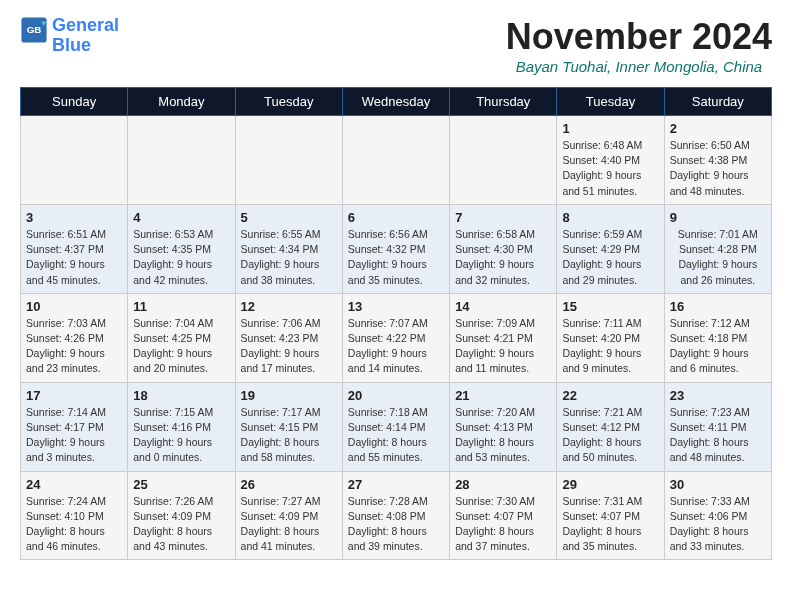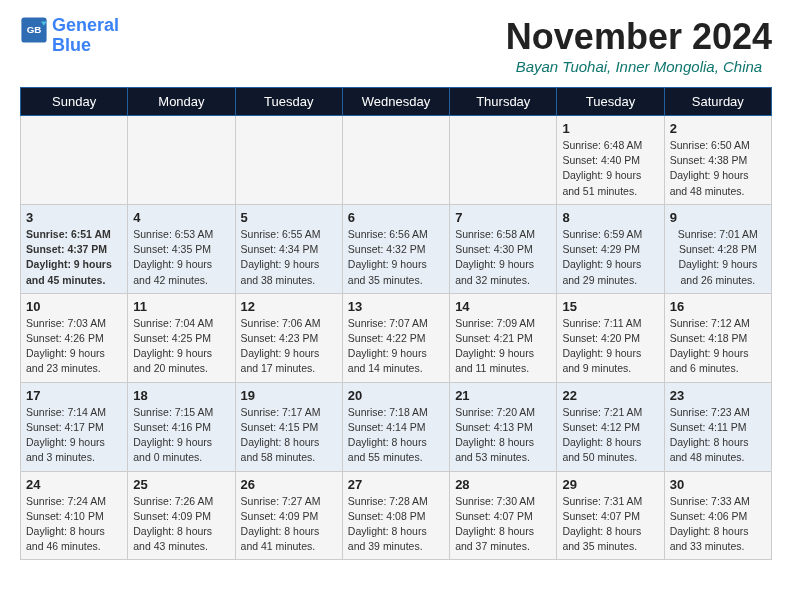--- a/index.html
+++ b/index.html
@@ -144,21 +144,21 @@
           <span class="day-number">2</span>
           <div class="day-info" style="white-space: pre-line;">Sunrise: 6:50 AM
 Sunset: 4:38 PM
 Daylight: 9 hours
 and 48 minutes.</div>
         </td>
       </tr>
       <tr>
         <td>
           <span class="day-number">3</span>
-          <div class="day-info" style="white-space: pre-line; font-weight: bold;">Sunrise: 6:51 AM
+          <div class="day-info" style="white-space: pre-line;">Sunrise: 6:51 AM
 Sunset: 4:37 PM
 Daylight: 9 hours
 and 45 minutes.</div>
         </td>
         <td>
           <span class="day-number">4</span>
           <div class="day-info" style="white-space: pre-line;">Sunrise: 6:53 AM
 Sunset: 4:35 PM
 Daylight: 9 hours
 and 42 minutes.</div>

